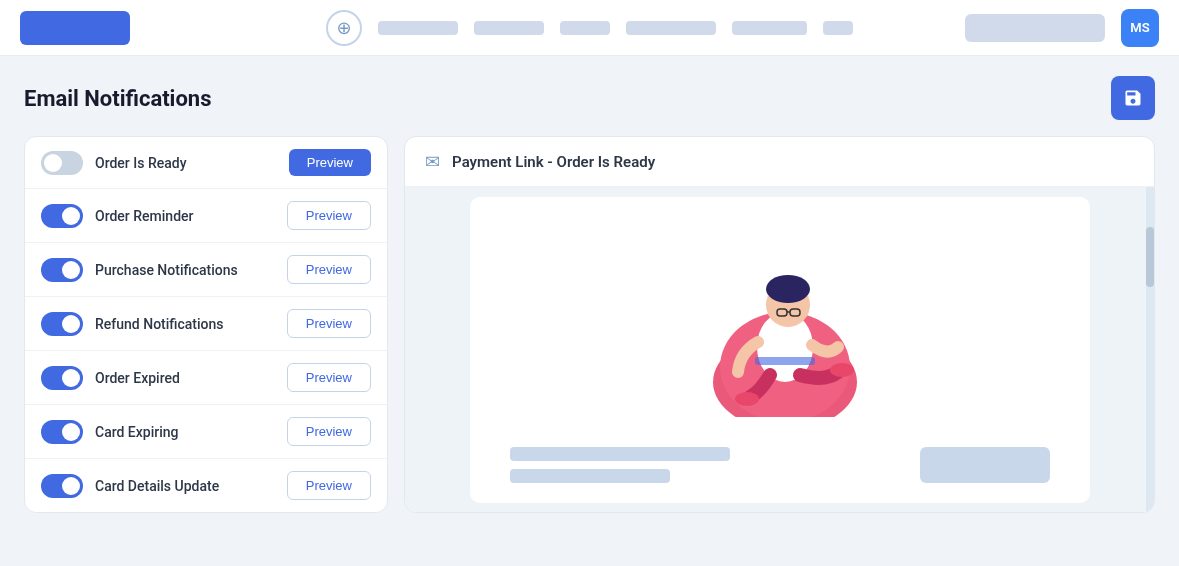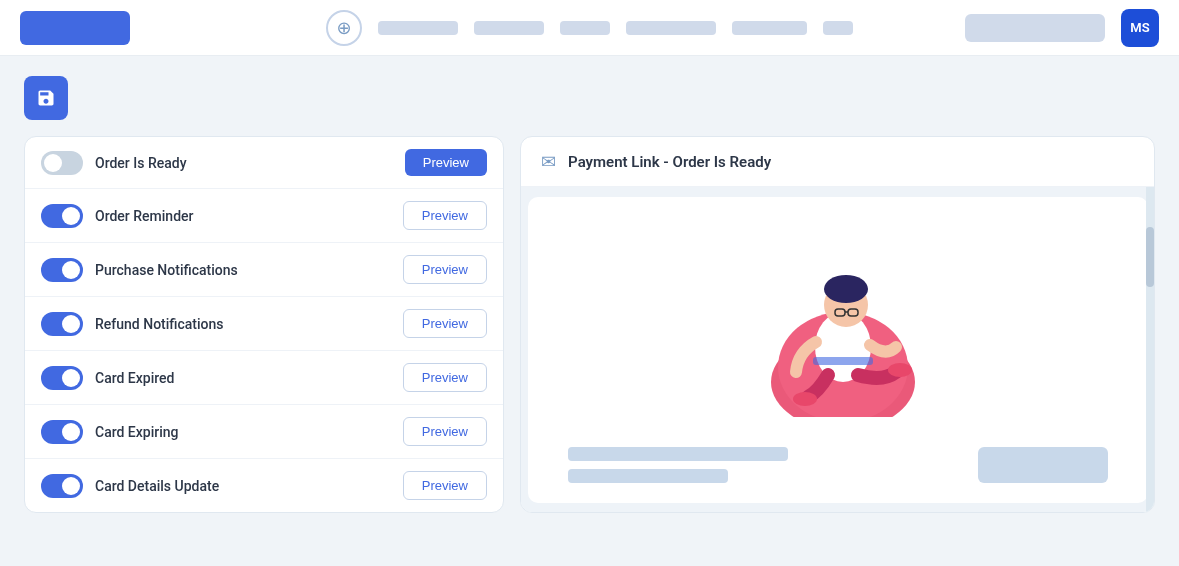--- a/index.html
+++ b/index.html
@@ -44,21 +44,21 @@
     .nav-placeholder {
       background: #d0daea;
       border-radius: 4px;
       height: 14px;
     }
     .nav-spacer { flex: 1; }
     .nav-avatar {
       width: 38px;
       height: 38px;
       border-radius: 8px;
-      background: #1d4ed8;
+      background: #3b82f6;
       color: #fff;
       display: flex;
       align-items: center;
       justify-content: center;
       font-size: 13px;
       font-weight: 600;
     }
     .nav-search-placeholder {
       background: #d0daea;
       border-radius: 6px;
@@ -98,21 +98,21 @@
     }
 
     
     .two-col {
       display: flex;
       gap: 16px;
     }
 
     
     .left-panel {
-      width: 480px;
+      width: 364px;
       background: #fff;
       border-radius: 12px;
       border: 1px solid #e0e8f0;
       overflow: hidden;
     }
 
     .email-item {
       display: flex;
       align-items: center;
       justify-content: space-between;
@@ -295,20 +295,21 @@
   <div class="nav-placeholder" style="width:75px"></div>
   <div class="nav-placeholder" style="width:30px"></div>
   <div class="nav-spacer"></div>
   <div class="nav-search-placeholder"></div>
   <div class="nav-avatar">MS</div>
 </nav>
 
 <div class="main-content">
 
   <div class="page-header">
+    <h1 class="page-title">Email Notifications</h1>
     <div class="save-btn">
       <svg width="20" height="20" viewBox="0 0 24 24" fill="white">
         <path d="M17 3H5c-1.1 0-2 .9-2 2v14c0 1.1.9 2 2 2h14c1.1 0 2-.9 2-2V7l-4-4zm-5 16c-1.66 0-3-1.34-3-3s1.34-3 3-3 3 1.34 3 3-1.34 3-3 3zm3-10H5V5h10v4z"></path>
       </svg>
     </div>
   </div>
 
   <div class="two-col">
 
     <div class="left-panel">
@@ -351,21 +352,21 @@
           <span class="item-label">Refund Notifications</span>
         </div>
         <button class="preview-btn secondary">Preview</button>
       </div>
 
       <div class="email-item">
         <div class="item-left">
           <div class="toggle on">
             <div class="toggle-knob"></div>
           </div>
-          <span class="item-label">Card Expired</span>
+          <span class="item-label">Order Expired</span>
         </div>
         <button class="preview-btn secondary">Preview</button>
       </div>
 
       <div class="email-item">
         <div class="item-left">
           <div class="toggle on">
             <div class="toggle-knob"></div>
           </div>
           <span class="item-label">Card Expiring</span>

